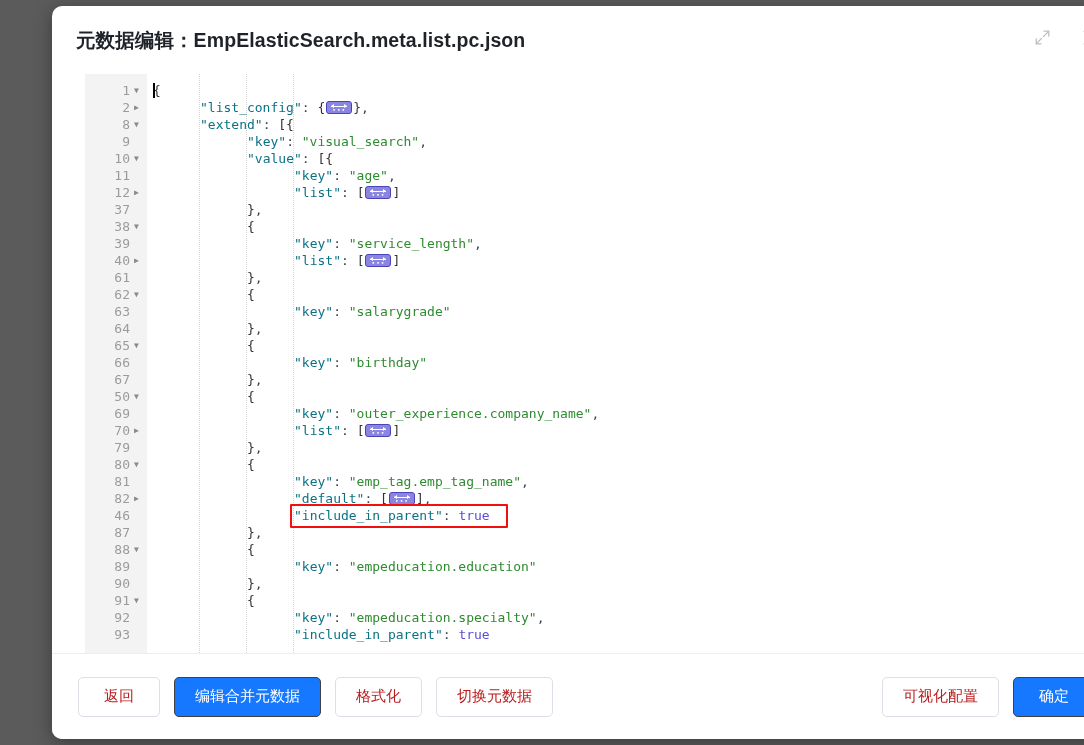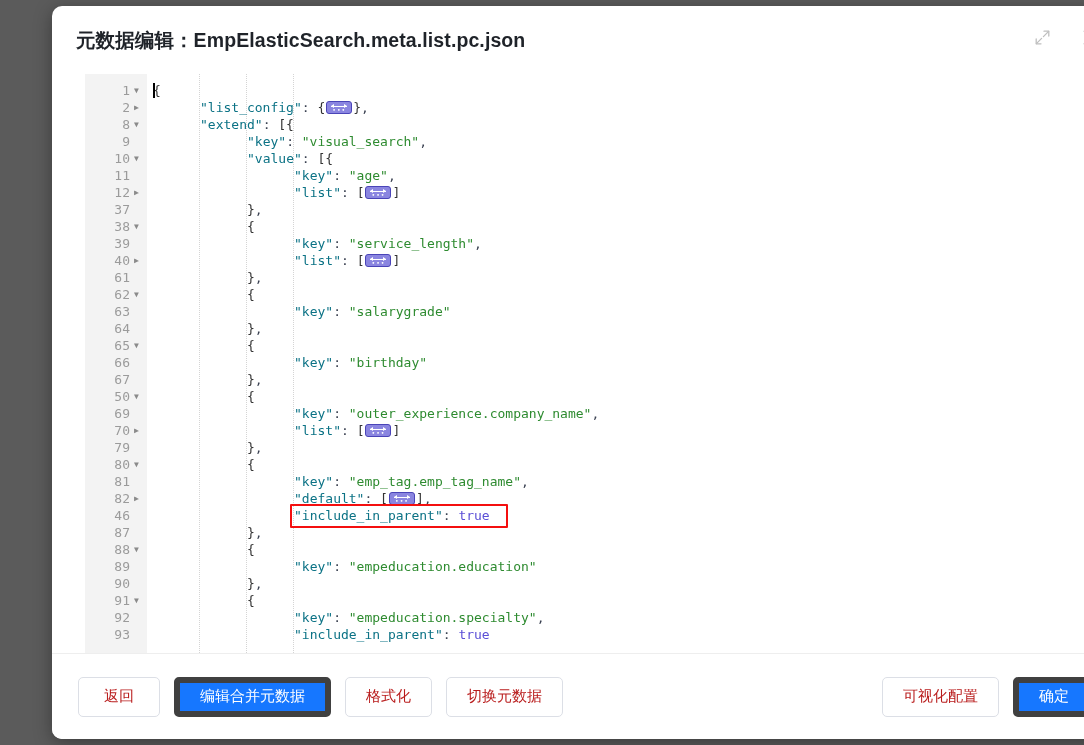--- a/index.html
+++ b/index.html
@@ -244,21 +244,21 @@
     cursor: pointer;
     white-space: nowrap;
   }
   .btn-default {
     background: #ffffff;
     border: 1px solid #dcdfe6;
     color: #b91c1c;
   }
   .btn-primary {
     background: #1677ff;
-    border: 6px solid #404040;
+    border: 1px solid #404040;
     color: #ffffff;
   }
 </style>
 </head>
 <body>
 
 <div id="modal-backdrop"></div>
 
 <div id="dialog">
 

